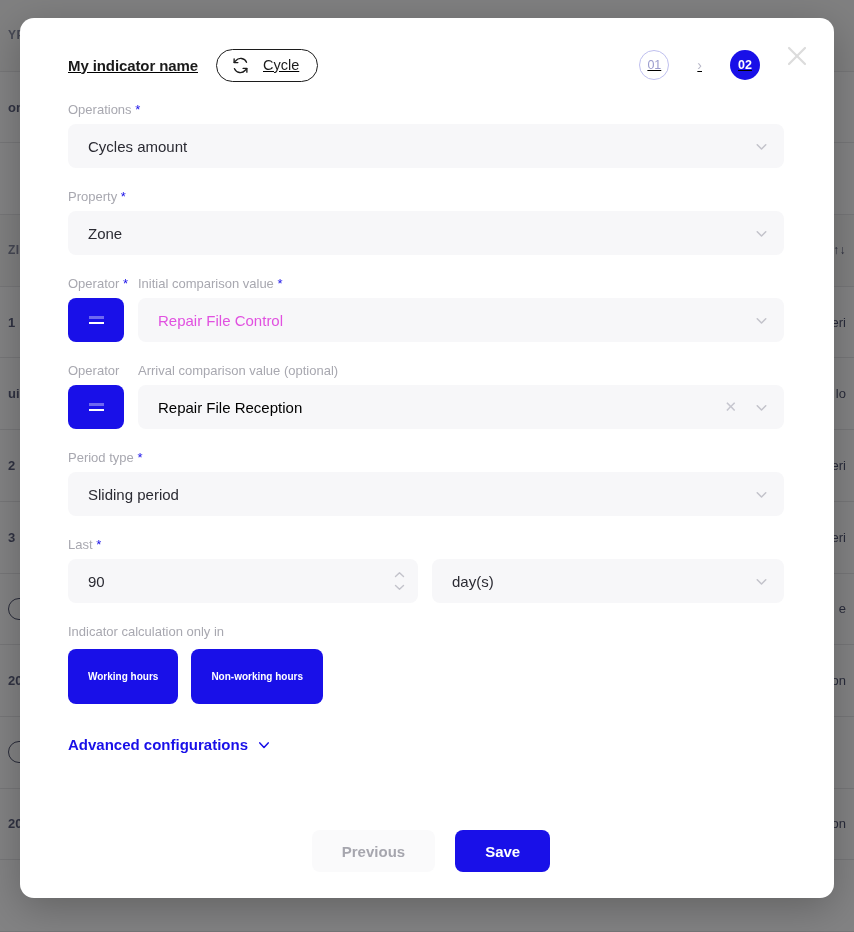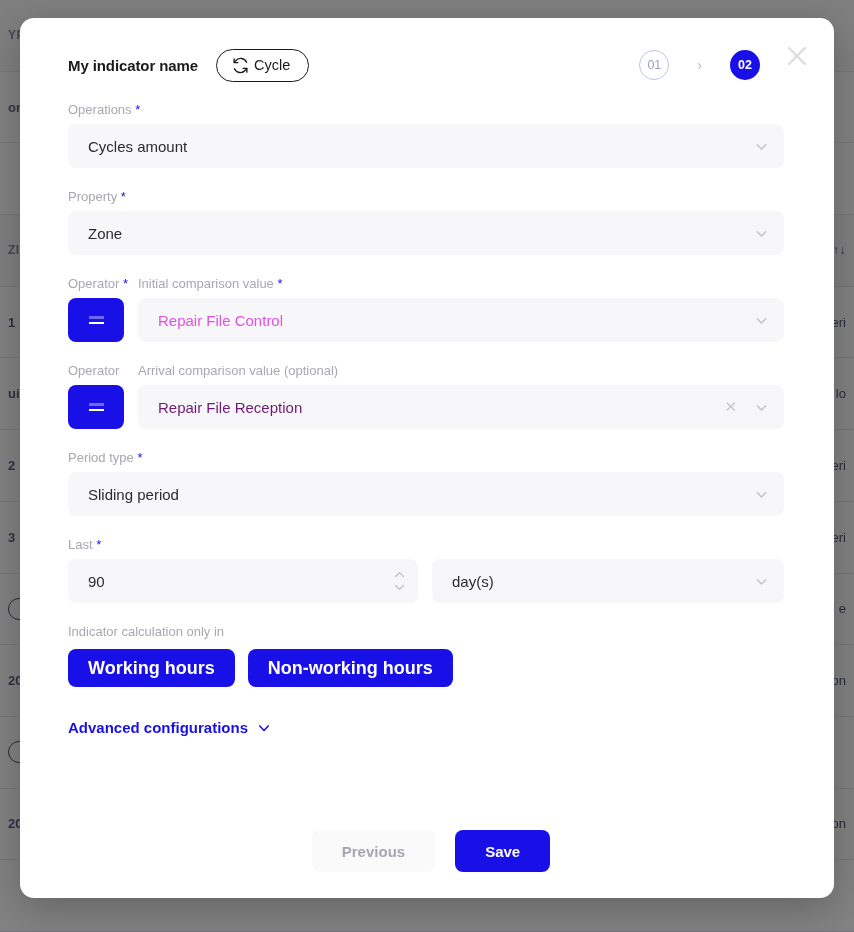--- a/index.html
+++ b/index.html
@@ -83,32 +83,33 @@
     color: #dcdcdc;
   }
   #close-btn svg { display:block; width:28px; height:28px; }
 
   
   .modal-head {
     display: flex;
     align-items: center;
     padding: 38px 50px 0 48px;
     height: 56px;
+    text-decoration: underline;
   }
   .ind-name {
     font-size: 15px;
     font-weight: 700;
     color: #1a1a1a;
     letter-spacing: -0.1px;
   }
   .cycle-badge {
     margin-left: 18px;
     display: inline-flex;
     align-items: center;
-    gap: 5px;
+    gap: 14px;
     border: 1.6px solid #1c1c1c;
     border-radius: 999px;
     padding: 7px 18px 7px 15px;
     font-size: 14.5px;
     color: #1c1c1c;
     cursor: pointer;
     background: #fff;
   }
   .cycle-badge svg { width: 17px; height: 17px; display:block; }
 
@@ -161,21 +162,21 @@
     color: #2b2b33;
     cursor: pointer;
     position: relative;
   }
   .select .val { flex: 1; overflow: hidden; white-space: nowrap; }
   .chev { color: #c3c3cb; display:flex; align-items:center; }
   .chev svg { width: 17px; height: 17px; display:block; }
   .clear-x { color: #c6c6cf; font-size: 15px; margin-right: 16px; cursor: pointer; }
 
   .val.pink { color: #e151e0; }
-  .val.blue { color: #701a75; }
+  .val.blue { color: #000000; }
 
   
   .op-row { display: flex; gap: 14px; align-items: center; }
   .op-btn {
     width: 56px; height: 44px;
     background: #1910e8;
     border-radius: 8px;
     display: flex; align-items: center; justify-content: center;
     cursor: pointer;
     flex: 0 0 56px;
@@ -201,24 +202,24 @@
   .stepper svg { width:13px; height:8px; display:block; }
   .two-col .select { flex: 1; gap: 28px; }
 
   
   .hours-label { font-size: 13px; color: #a8a8b0; margin-bottom: 10px; display:block; }
   .hours-btns { display: flex; gap: 13px; }
   .hr-btn {
     background: #1910e8;
     color: #fff;
     border-radius: 8px;
-    height: 38px;
+    height: 55px;
     display: flex; align-items: center; justify-content: center;
     padding: 0 20px;
-    font-size: 18px;
+    font-size: 10px;
     font-weight: 600;
     cursor: pointer;
   }
 
   
   .advanced {
     margin-top: 32px;
     display: inline-flex;
     align-items: center;
     gap: 9px;

